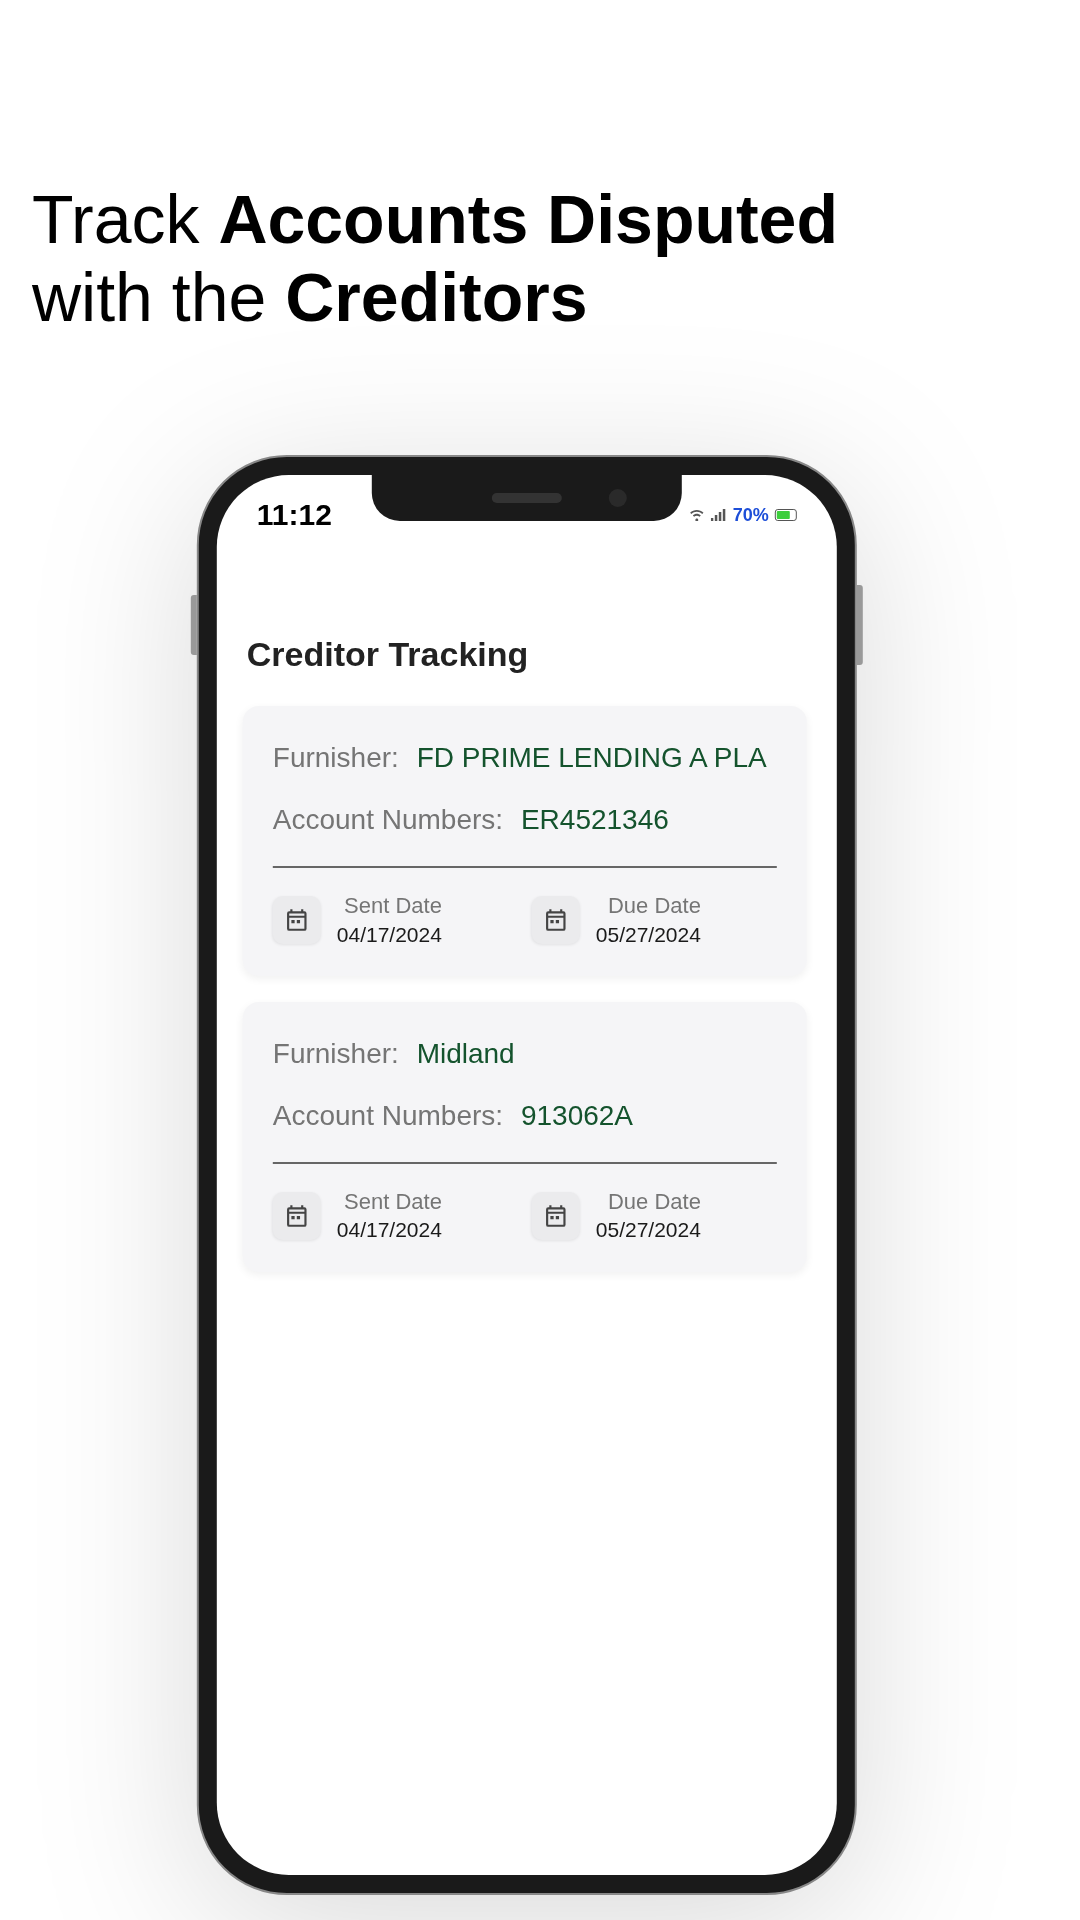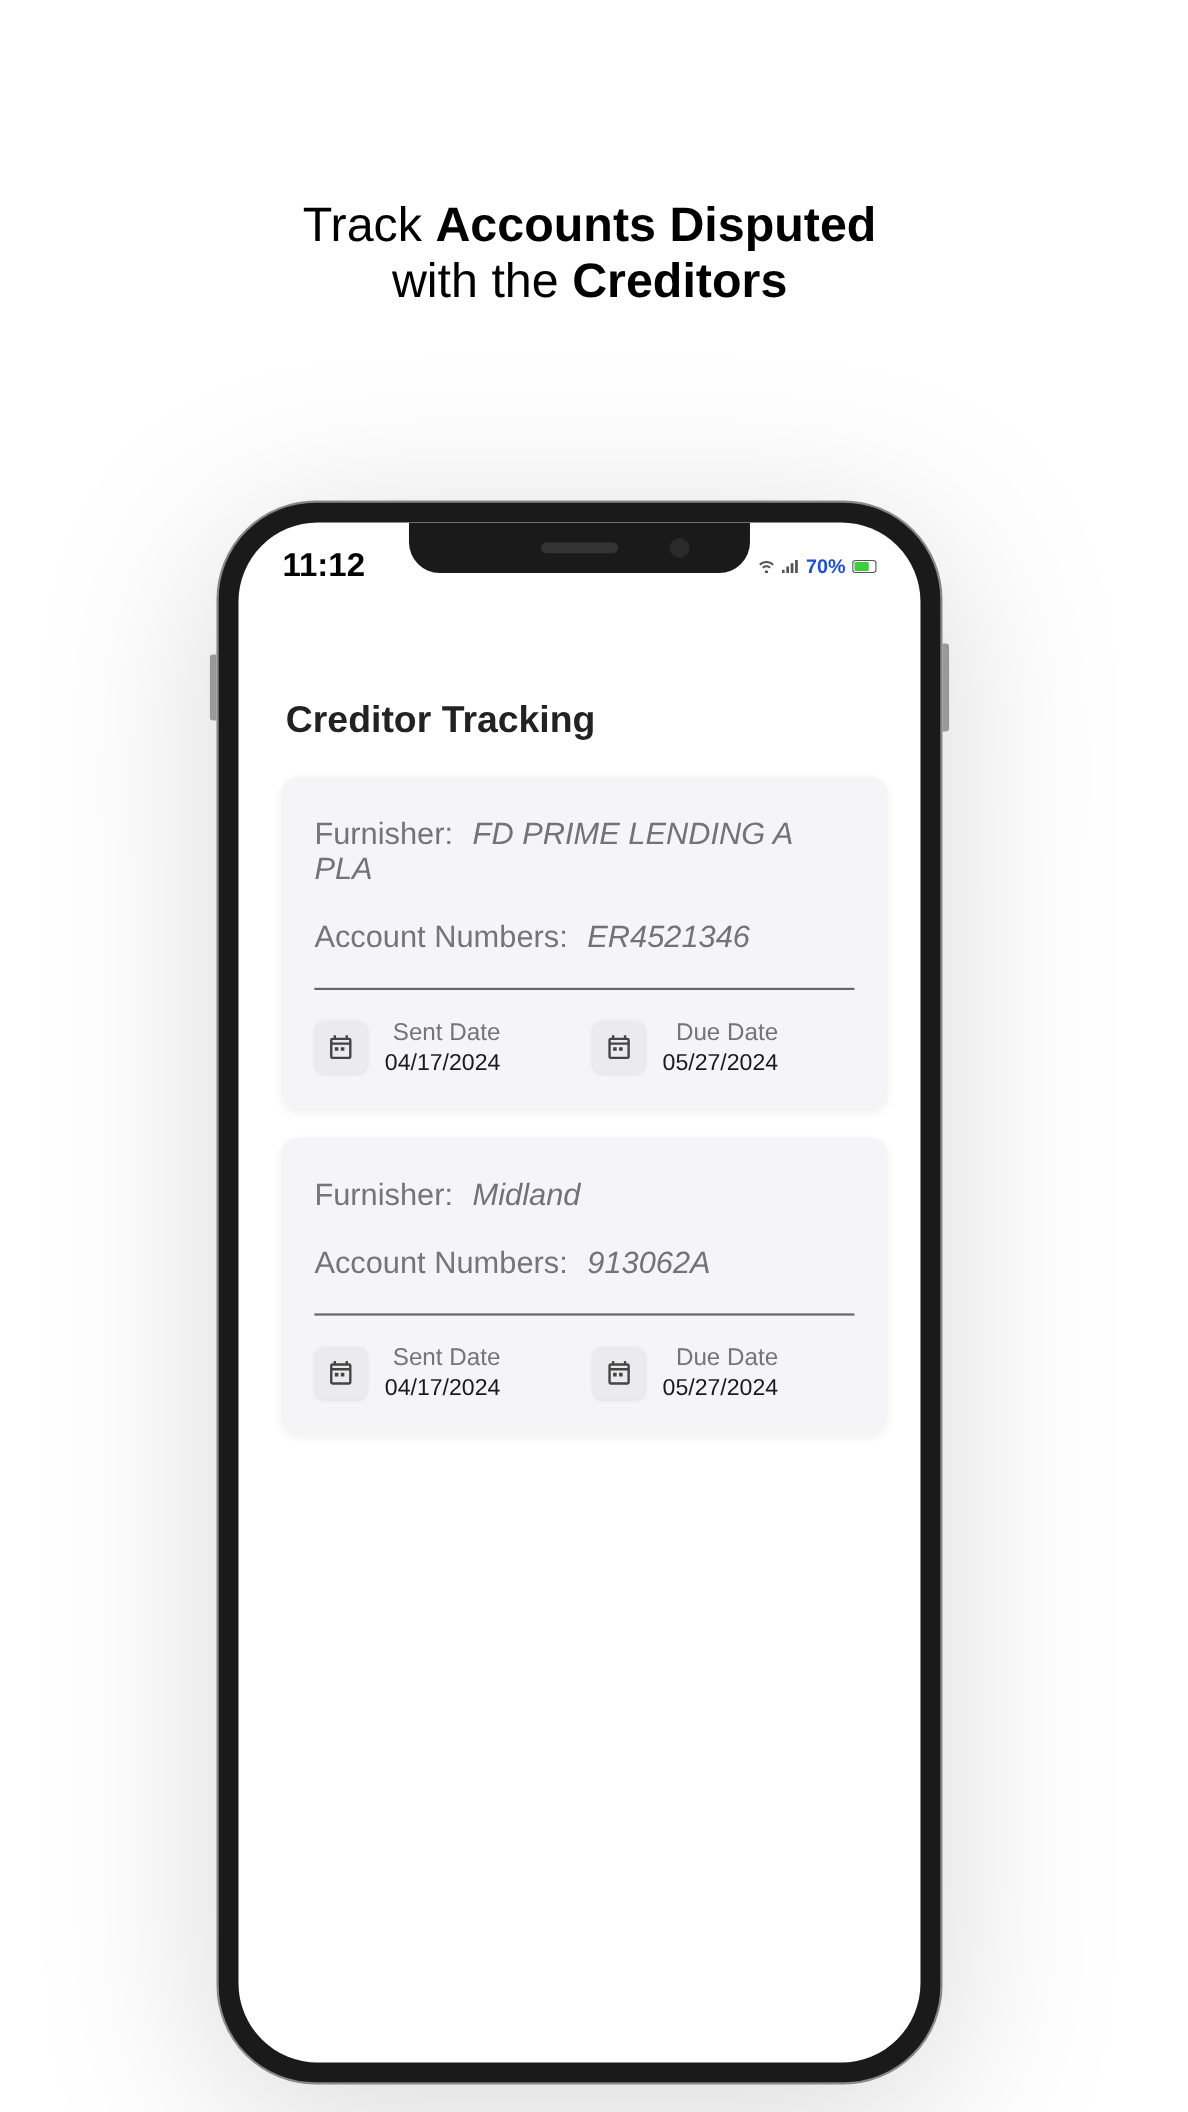--- a/index.html
+++ b/index.html
@@ -5,23 +5,22 @@
     * { margin: 0; padding: 0; box-sizing: border-box; }
     body {
       width: 1080px;
       height: 1920px;
       background: #ffffff;
       font-family: -apple-system, BlinkMacSystemFont, 'Segoe UI', sans-serif;
       overflow: hidden;
       position: relative;
     }
     .headline {
-      text-align: center;
       padding: 180px 40px 0 32px;
-      font-size: 44px;
+      font-size: 68px;
       line-height: 1.15;
       color: #000;
     }
     .headline .light { font-weight: 400; }
     .headline .bold { font-weight: 900; }
     .phone-wrap {
       position: absolute;
       top: 455px;
       left: 50%;
       transform: translateX(-52%);
@@ -96,32 +95,32 @@
       display: inline-block;
     }
     .battery-pill::after {
       content: '';
       position: absolute;
       left: 1px; top: 1px;
       width: 65%; height: calc(100% - 2px);
       background: #3cce3c;
       border-radius: 1px;
     }
-    .screen-content { padding: 100px 30px 0 39px; }
+    .screen-content { padding: 100px 30px 0 26px; }
     .page-title { font-size: 34px; font-weight: 800; color: #222; margin-bottom: 32px; padding-left: 4px; }
     .card {
       background: #f5f5f7;
       border-radius: 16px;
       padding: 36px 30px 28px 30px;
       margin-bottom: 26px;
       box-shadow: 0 3px 8px rgba(0,0,0,0.06);
     }
     .row { font-size: 28px; margin-bottom: 30px; }
     .row .label { color: #757575; margin-right: 10px; }
-    .row .value { color: #737373; font-style: italic; }
+    .row .value { color: #14532d; }
     .divider { height: 2px; background: #666; margin: 6px 0 24px 0; }
     .dates { display: flex; gap: 14px; }
     .date-block { display: flex; align-items: center; gap: 16px; flex: 1; }
     .date-icon-box {
       width: 48px; height: 48px;
       background: #ebebed;
       border-radius: 10px;
       display: flex;
       align-items: center; justify-content: center;
       box-shadow: 0 1px 3px rgba(0,0,0,0.08);

